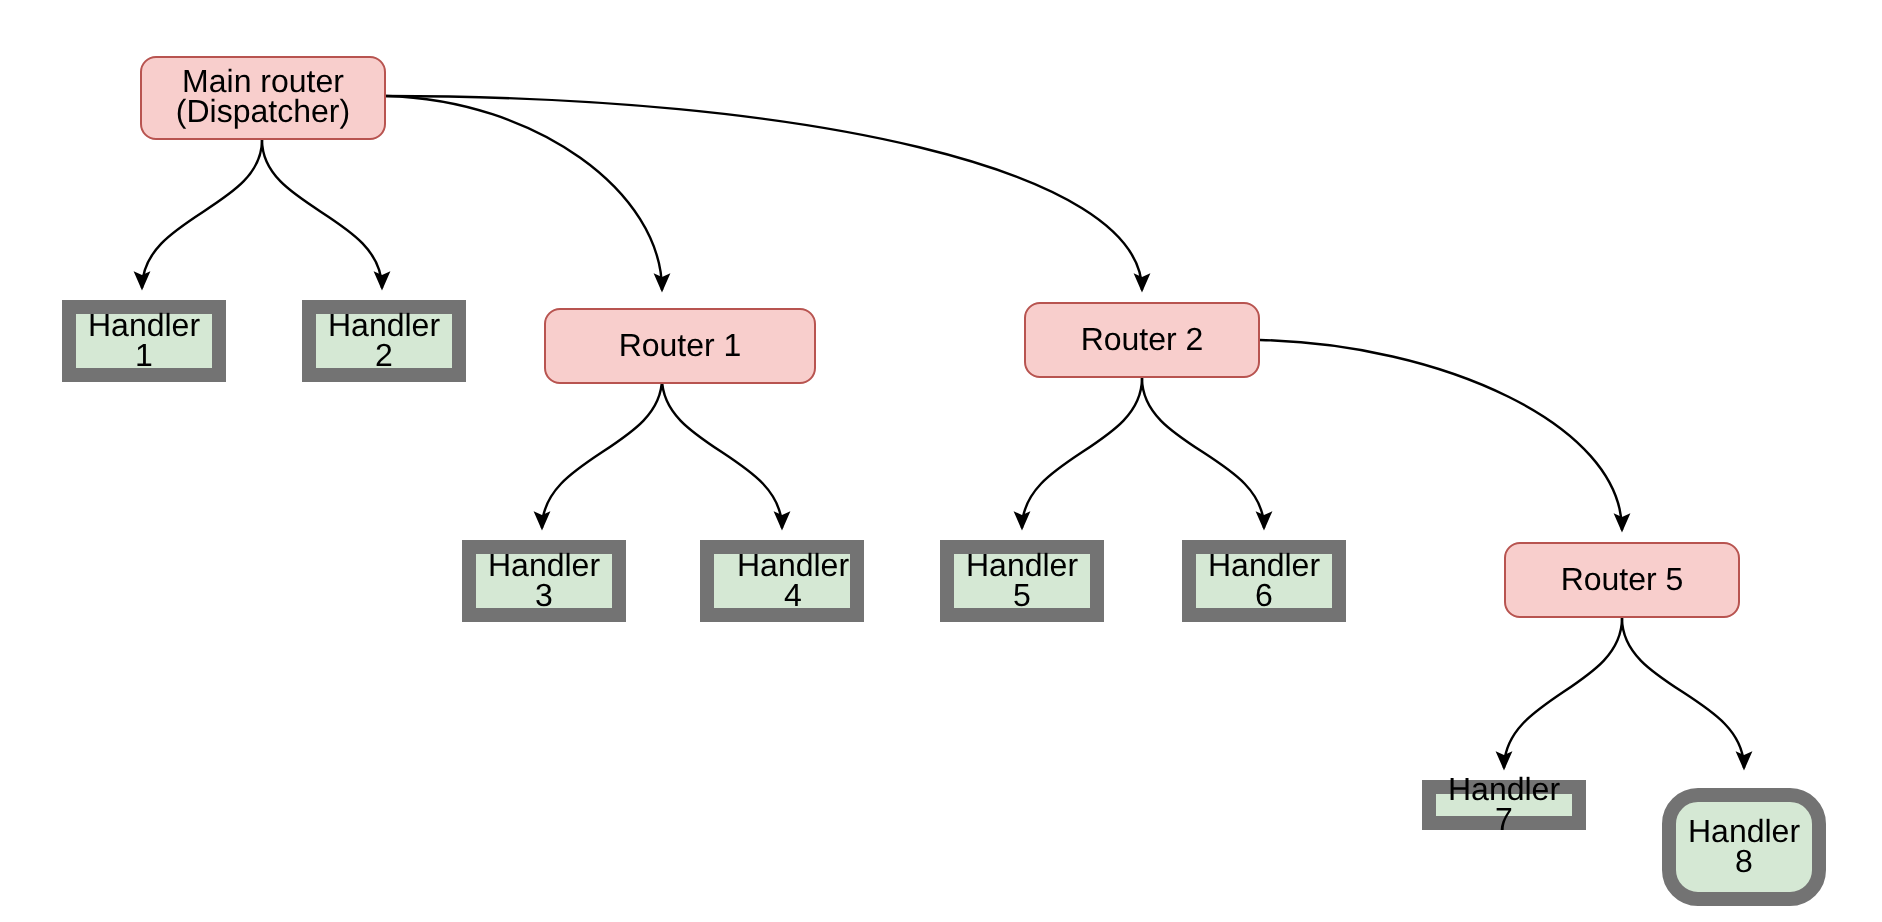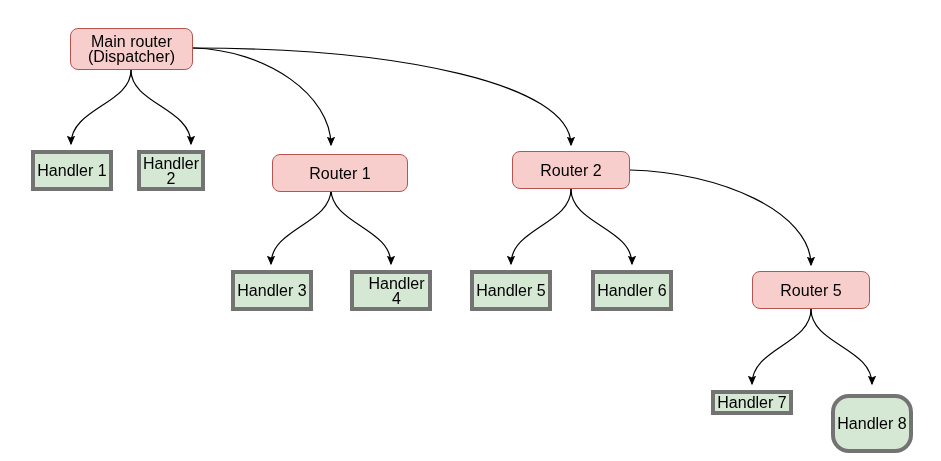--- a/index.html
+++ b/index.html
@@ -35,21 +35,21 @@
     color: #000000;
     z-index: 2;
   }
   .node-router {
     background: #f8cecc;
     border: 1px solid #b85450;
     border-radius: 8px;
   }
   .node-handler {
     background: #d5e8d4;
-    border: 4px solid #737373;
+    border: 7px solid #737373;
     border-radius: 0;
   }
   .node-label {
     display: block;
     white-space: pre-line;
   }
 </style>
 </head>
 <body>
 
@@ -77,21 +77,21 @@
   </svg>
 
   <div id="nodes-group">
       <div class="node node-router" style="left: 70px; top: 28px; width: 123px; height: 42px;">
         <span class="node-label">Main router
 (Dispatcher)</span>
       </div>
       <div class="node node-handler" style="left: 31px; top: 150px; width: 82px; height: 41px;">
         <span class="node-label">Handler 1</span>
       </div>
-      <div class="node node-handler" style="left: 137px; top: 150px; width: 68px; height: 41px; text-align: center;">
+      <div class="node node-handler" style="left: 151px; top: 150px; width: 82px; height: 41px; text-align: center;">
         <span class="node-label">Handler 2</span>
       </div>
       <div class="node node-router" style="left: 272px; top: 154px; width: 136px; height: 38px;">
         <span class="node-label">Router 1</span>
       </div>
       <div class="node node-router" style="left: 512px; top: 151px; width: 118px; height: 38px;">
         <span class="node-label">Router 2</span>
       </div>
       <div class="node node-handler" style="left: 231px; top: 270px; width: 82px; height: 41px;">
         <span class="node-label">Handler 3</span>

